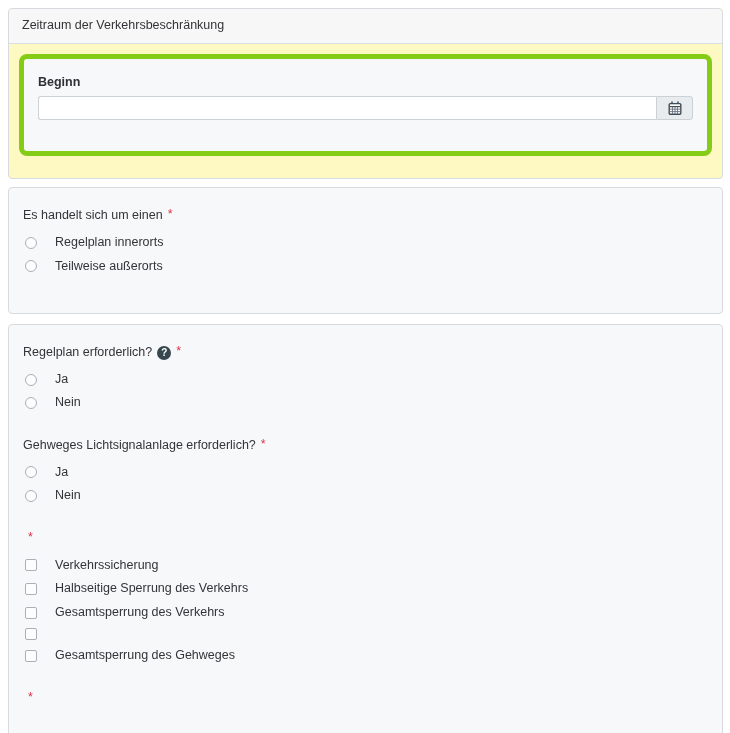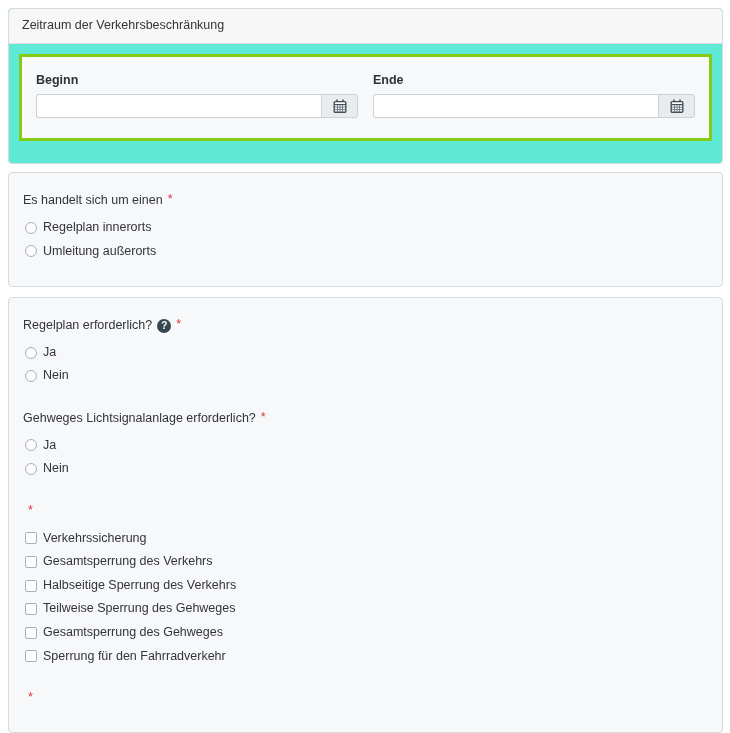--- a/index.html
+++ b/index.html
@@ -11,36 +11,36 @@
     font-family: "Liberation Sans", sans-serif;
     font-size: 12.5px;
     line-height: 1.25;
     color: #333437;
     padding: 8px 7px 5px 8px;
     overflow: hidden;
   }
   .card {
     border: 1px solid #d7dade;
     border-radius: 4px;
-    background: #5eead4;
+    background: #fef9c3;
     margin-bottom: 8px;
   }
   .card-header {
     background: #f7f7f8;
     border-bottom: 1px solid #dcdfe2;
     border-radius: 4px 4px 0 0;
     padding: 9px 13px;
     color: #333437;
   }
   .card-body { padding: 10px; }
   .well {
     background: #f7f8fa;
-    border: 3px solid #84cc16;
-    border-radius: 0;
-    padding: 16px 14px 20px 14px;
+    border: 5px solid #84cc16;
+    border-radius: 8px;
+    padding: 16px 14px 31px 14px;
     margin-bottom: 12px;
   }
   .field-row { display: flex; gap: 15px; }
   .field-col { flex: 1; min-width: 0; }
   .field-label { display: block; font-weight: bold; margin-bottom: 6px; color: #2e3135; }
   .input-group { display: flex; width: 100%; }
   .text-input {
     flex: 1; min-width: 0; height: 24px;
     border: 1px solid #ccd1d6; border-right: 0;
     border-radius: 3px 0 0 3px;
@@ -52,21 +52,21 @@
     width: 37px; height: 24px; flex: 0 0 37px;
     background: #e9ecef; border: 1px solid #ccd1d6;
     border-radius: 0 3px 3px 0;
     display: flex; align-items: center; justify-content: center;
     padding: 0; cursor: pointer;
   }
   .hint { color: #7f868d; margin-top: 6px; }
 
   .qcard {
     background: #f7f8fa;
-    padding: 20px 14px 0 14px;
+    padding: 20px 14px 12px 14px;
   }
   .question { margin-bottom: 25px; }
   .q-label { margin-bottom: 9px; color: #333437; display: flex; align-items: center; }
   .help-icon {
     width: 14px; height: 14px; border-radius: 50%;
     background: #37474f; color: #ffffff;
     font-size: 10px; font-weight: bold;
     display: inline-flex; align-items: center; justify-content: center;
     margin-left: 5px; cursor: pointer; flex: 0 0 14px;
   }
@@ -76,21 +76,21 @@
     padding: 2px 0 2px 2px; margin-bottom: 4px;
     cursor: pointer;
   }
   .ctrl {
     width: 12px; height: 12px;
     border: 1px solid #a9b0b7; background: #fdfdfd;
     display: inline-block; flex: 0 0 12px;
   }
   .ctrl-radio { border-radius: 50%; }
   .ctrl-checkbox { border-radius: 2px; }
-  .opt-label { margin-left: 6px; color: #333437; }
+  .opt-label { margin-left: 18px; color: #333437; }
 </style>
 </head>
 <body>
 
 <section class="card">
   <header class="card-header">Zeitraum der Verkehrsbeschränkung</header>
   <div class="card-body">
     <div class="well">
       <div class="field-row">
         <div class="field-col">
@@ -105,58 +105,39 @@
                 <line x1="1.5" y1="5.6" x2="12.5" y2="5.6" stroke="#414d57" stroke-width="1.2"></line>
                 <line x1="1.5" y1="8.2" x2="12.5" y2="8.2" stroke="#6a7480" stroke-width="0.9"></line>
                 <line x1="1.5" y1="10.6" x2="12.5" y2="10.6" stroke="#6a7480" stroke-width="0.9"></line>
                 <line x1="4.5" y1="5.8" x2="4.5" y2="13" stroke="#6a7480" stroke-width="0.9"></line>
                 <line x1="7" y1="5.8" x2="7" y2="13" stroke="#6a7480" stroke-width="0.9"></line>
                 <line x1="9.5" y1="5.8" x2="9.5" y2="13" stroke="#6a7480" stroke-width="0.9"></line>
               </svg>
             </button>
           </div>
         </div>
-        <div class="field-col">
-          <label class="field-label">Ende</label>
-          <div class="input-group">
-            <input class="text-input" type="text" value="" style="">
-            <button class="cal-btn">
-              <svg width="14" height="14" viewBox="0 0 14 14">
-                <line x1="4" y1="0.6" x2="4" y2="3.6" stroke="#414d57" stroke-width="1.5"></line>
-                <line x1="10" y1="0.6" x2="10" y2="3.6" stroke="#414d57" stroke-width="1.5"></line>
-                <rect x="1.2" y="2.6" width="11.6" height="10.6" rx="1" fill="#fdfdfd" stroke="#414d57" stroke-width="1.4"></rect>
-                <line x1="1.5" y1="5.6" x2="12.5" y2="5.6" stroke="#414d57" stroke-width="1.2"></line>
-                <line x1="1.5" y1="8.2" x2="12.5" y2="8.2" stroke="#6a7480" stroke-width="0.9"></line>
-                <line x1="1.5" y1="10.6" x2="12.5" y2="10.6" stroke="#6a7480" stroke-width="0.9"></line>
-                <line x1="4.5" y1="5.8" x2="4.5" y2="13" stroke="#6a7480" stroke-width="0.9"></line>
-                <line x1="7" y1="5.8" x2="7" y2="13" stroke="#6a7480" stroke-width="0.9"></line>
-                <line x1="9.5" y1="5.8" x2="9.5" y2="13" stroke="#6a7480" stroke-width="0.9"></line>
-              </svg>
-            </button>
-          </div>
-        </div>
       </div>
     </div>
   </div>
 </section>
 
 <section class="card qcard" style="margin-bottom:10px;">
     <div class="question">
       <div class="q-label">
         <span class="q-text">Es handelt sich um einen</span>
         <span class="req">*</span>
       </div>
       <div class="options">
         <label class="option">
           <span class="ctrl ctrl-radio"></span>
           <span class="opt-label">Regelplan innerorts</span>
         </label>
         <label class="option">
           <span class="ctrl ctrl-radio"></span>
-          <span class="opt-label">Umleitung außerorts</span>
+          <span class="opt-label">Teilweise außerorts</span>
         </label>
       </div>
     </div>
   </section>
 
 <section class="card qcard">
     <div class="question">
       <div class="q-label">
         <span class="q-text">Regelplan erforderlich?</span>
         <span class="help-icon">?</span>
@@ -193,38 +174,33 @@
       <div class="q-label">
         <span class="req">*</span>
       </div>
       <div class="options">
         <label class="option">
           <span class="ctrl ctrl-checkbox"></span>
           <span class="opt-label">Verkehrssicherung</span>
         </label>
         <label class="option">
           <span class="ctrl ctrl-checkbox"></span>
+          <span class="opt-label">Halbseitige Sperrung des Verkehrs</span>
+        </label>
+        <label class="option">
+          <span class="ctrl ctrl-checkbox"></span>
           <span class="opt-label">Gesamtsperrung des Verkehrs</span>
         </label>
         <label class="option">
           <span class="ctrl ctrl-checkbox"></span>
-          <span class="opt-label">Halbseitige Sperrung des Verkehrs</span>
-        </label>
-        <label class="option">
-          <span class="ctrl ctrl-checkbox"></span>
-          <span class="opt-label">Teilweise Sperrung des Gehweges</span>
         </label>
         <label class="option">
           <span class="ctrl ctrl-checkbox"></span>
           <span class="opt-label">Gesamtsperrung des Gehweges</span>
         </label>
-        <label class="option">
-          <span class="ctrl ctrl-checkbox"></span>
-          <span class="opt-label">Sperrung für den Fahrradverkehr</span>
-        </label>
       </div>
     </div>
     <div class="question">
       <div class="q-label">
         <span class="req">*</span>
       </div>
     </div>
   </section>
 
 </body></html>

